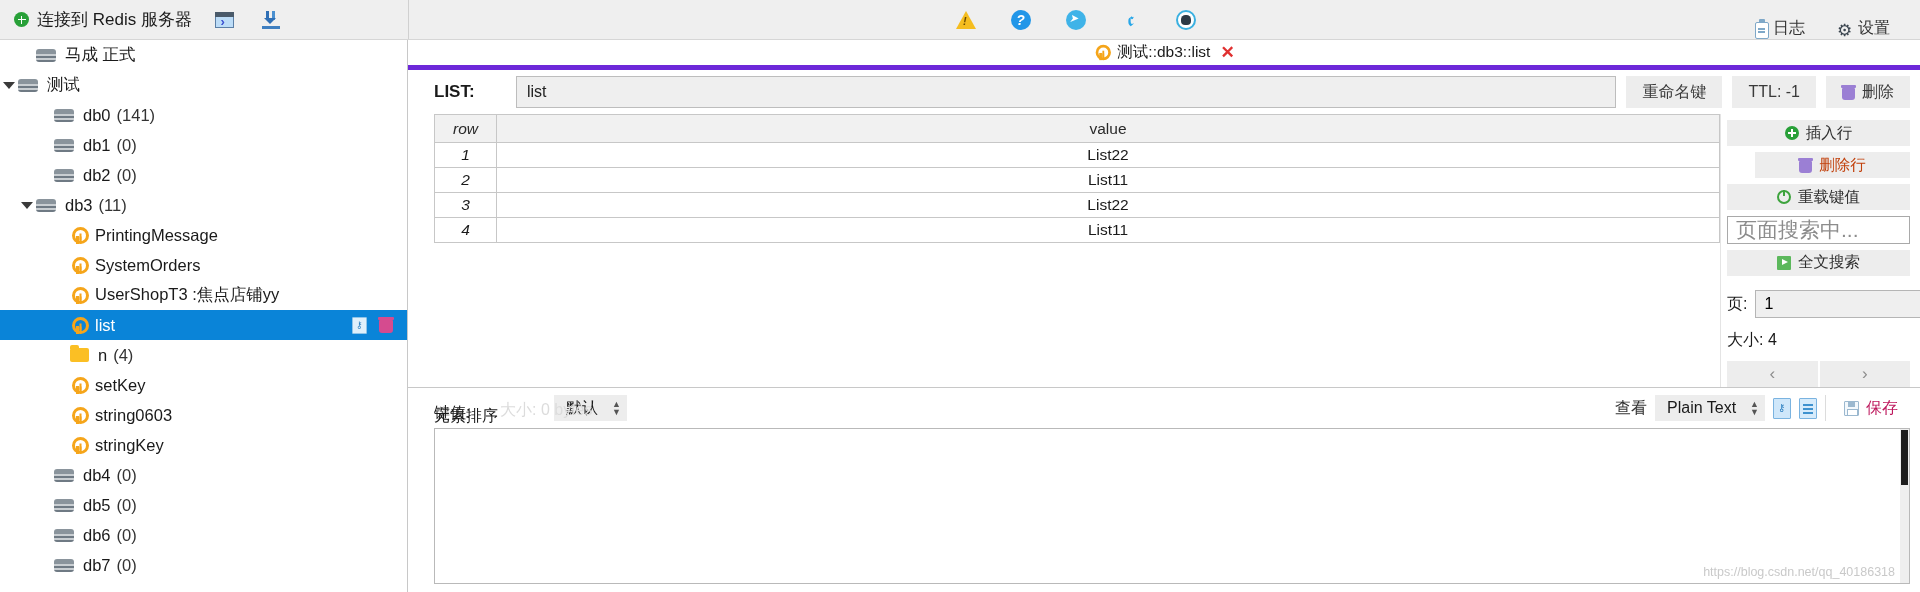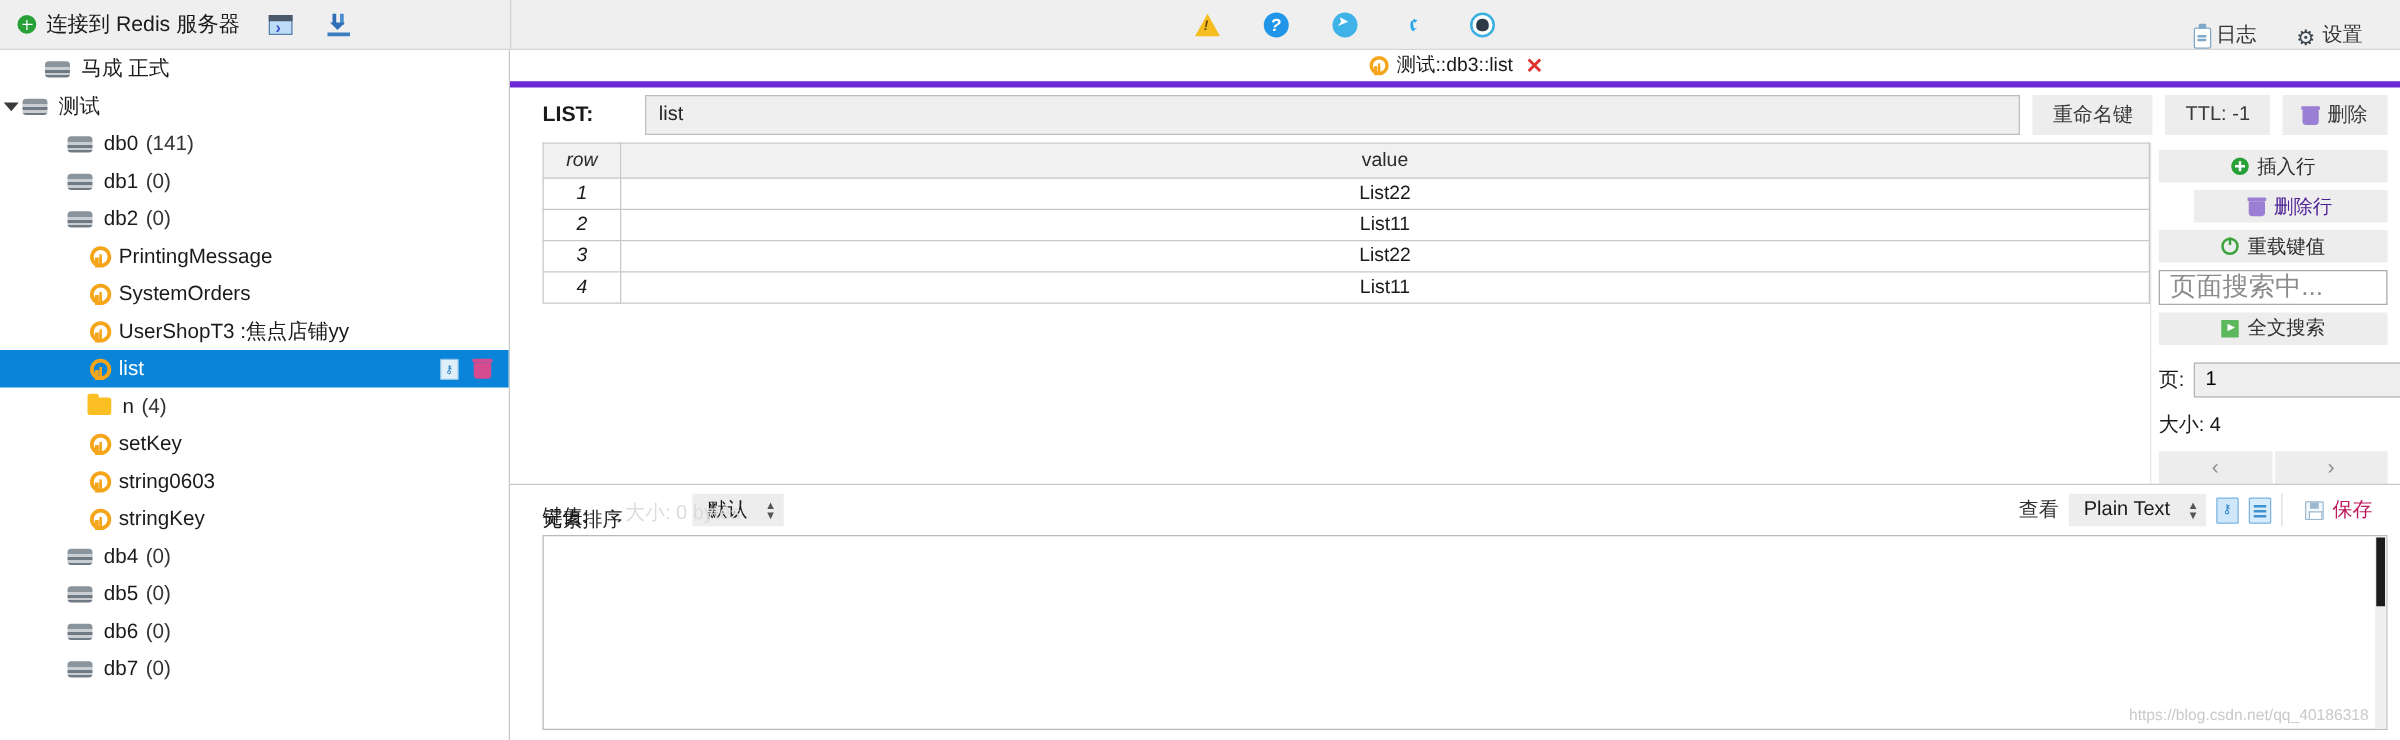--- a/index.html
+++ b/index.html
@@ -170,21 +170,21 @@
     text-align:center; background:#fff; }
   .col-row { width:62px;font-style:italic; }
   .gridfill { flex:1; border-left:1px solid #fff; }
 
   .rightpanel { width:200px; min-width:200px; padding:6px 10px 0 6px;
     display:flex; flex-direction:column; gap:6px;
     border-left:1px solid #e4e4e4; }
   .rbtn { height:27px; background:#ededed; border:none; display:flex;
     align-items:center; justify-content:center; gap:7px; font-size:15.5px;
     color:#2f2f2f; cursor:pointer; font-family:"Liberation Sans", sans-serif; }
-  .rbtn.disabled { color:#4c1d95; cursor:default;margin-left:28px; }
+  .rbtn.disabled { color:#c2410c; cursor:default;margin-left:28px; }
   .grn-plus { width:14px; height:14px; border-radius:50%; background:#28a038;
     position:relative; flex:none; }
   .grn-plus:before, .grn-plus:after { content:""; position:absolute;
     background:#fff; }
   .grn-plus:before { left:3px; top:6.2px; width:8px; height:1.6px; }
   .grn-plus:after { top:3px; left:6.2px; width:1.6px; height:8px; }
   .grn-reload { width:14px; height:14px; border-radius:50%; border:2px solid #3da33d;
     position:relative; flex:none; }
   .grn-reload:after { content:""; position:absolute; left:4px; top:-2px;
     width:2px; height:6px; background:#3da33d; }
@@ -340,20 +340,27 @@
             <span class="cnt">(0)</span>
           </div>
           <div class="tree-row">
             <span style="width: 36px; min-width: 36px;"></span>
             <span class="twisty"></span>
             <span class="db-ico"></span>
             <span>db2</span>
             <span class="cnt">(0)</span>
           </div>
           <div class="tree-row">
+            <span style="width: 18px; min-width: 18px;"></span>
+            <span class="twisty open"></span>
+            <span class="db-ico"></span>
+            <span>db3</span>
+            <span class="cnt">(11)</span>
+          </div>
+          <div class="tree-row">
             <span style="width: 52px; min-width: 52px;"></span>
             <span class="twisty"></span>
             <span class="key-ico"></span>
             <span>PrintingMessage</span>
           </div>
           <div class="tree-row">
             <span style="width: 52px; min-width: 52px;"></span>
             <span class="twisty"></span>
             <span class="key-ico"></span>
             <span>SystemOrders</span>

